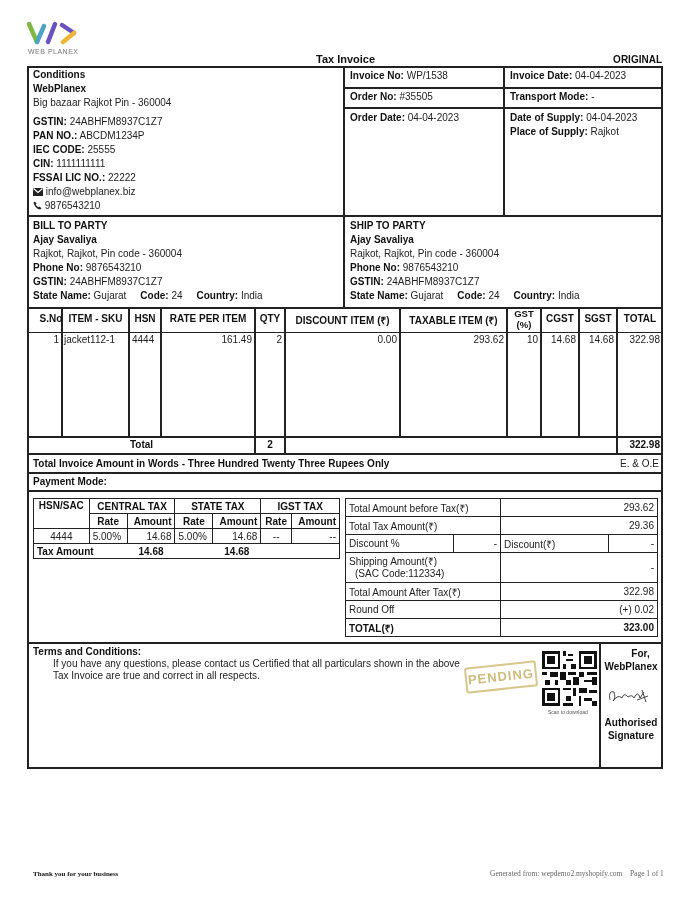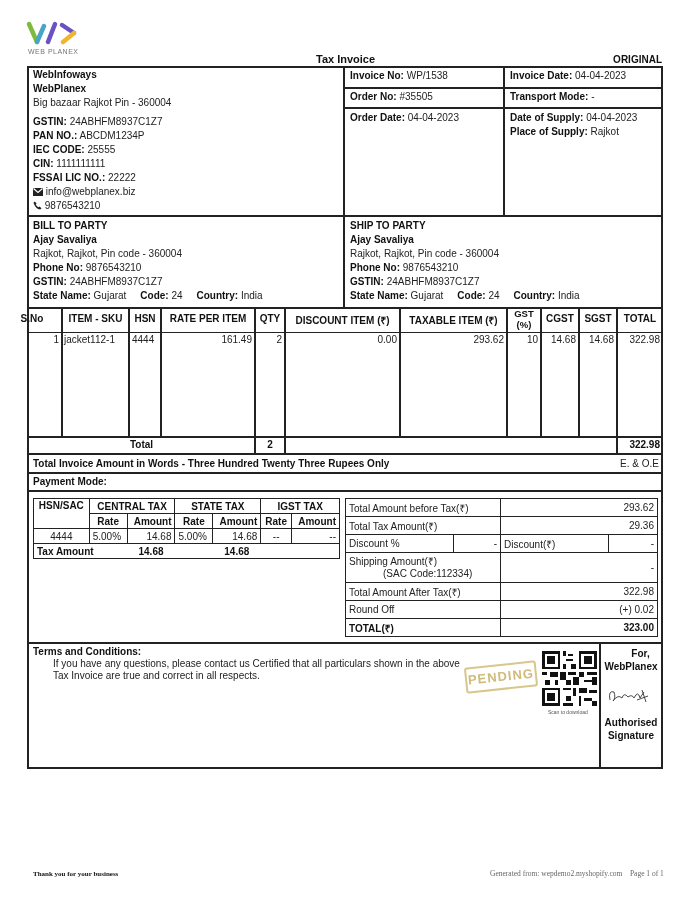--- a/index.html
+++ b/index.html
@@ -84,21 +84,21 @@
 <div class="line-v" style="left:128px; top:307px; height:130px;"></div>
 <div class="line-v" style="left:160px; top:307px; height:130px;"></div>
 <div class="line-v" style="left:254px; top:307px; height:146px;"></div>
 <div class="line-v" style="left:284px; top:307px; height:146px;"></div>
 <div class="line-v" style="left:399px; top:307px; height:130px;"></div>
 <div class="line-v" style="left:506px; top:307px; height:130px;"></div>
 <div class="line-v" style="left:540px; top:307px; height:130px;"></div>
 <div class="line-v" style="left:578px; top:307px; height:130px;"></div>
 <div class="line-v" style="left:616px; top:307px; height:146px;"></div>
 
-<div class="cell b" style="left:33px; top:68px;">WebInfoways</div>
+<div class="cell b" style="left:33px; top:68px;">Conditions</div>
 <div class="cell b" style="left:33px; top:82px;">WebPlanex</div>
 <div class="cell" style="left:33px; top:96px;">Big bazaar Rajkot Pin - 360004</div>
 <div class="cell" style="left:33px; top:115px;"><b>GSTIN:</b> <span>24ABHFM8937C1Z7</span></div>
 <div class="cell" style="left:33px; top:129px;"><b>PAN NO.:</b> <span>ABCDM1234P</span></div>
 <div class="cell" style="left:33px; top:143px;"><b>IEC CODE:</b> <span>25555</span></div>
 <div class="cell" style="left:33px; top:157px;"><b>CIN:</b> <span>1111111111</span></div>
 <div class="cell" style="left:33px; top:171px;"><b>FSSAI LIC NO.:</b> <span>22222</span></div>
 <div class="cell" style="left:33px; top:185px;">
   <span><svg width="10" height="8" viewBox="0 0 10 8" style="vertical-align:-1px">
         <rect x="0" y="0" width="10" height="8" fill="#222"></rect>
@@ -136,21 +136,21 @@
 <div class="cell b" style="left:350px; top:233px;">Ajay Savaliya</div>
 <div class="cell" style="left:350px; top:247px;">Rajkot, Rajkot, Pin code - 360004</div>
 <div class="cell" style="left:350px; top:261px;"><b>Phone No:</b> <span>9876543210</span></div>
 <div class="cell" style="left:350px; top:275px;"><b>GSTIN:</b> <span>24ABHFM8937C1Z7</span></div>
 <div class="cell" style="left:350px; top:289px; white-space:nowrap;">
   <b>State Name:</b> <span>Gujarat</span>
   &nbsp;&nbsp;&nbsp;&nbsp;<b>Code:</b> <span>24</span>
   &nbsp;&nbsp;&nbsp;&nbsp;<b>Country:</b> <span>India</span>
 </div>
 
-<div class="ihead" style="left:12px; top:313px; width:40px;">S.No</div>
+<div class="ihead" style="left:31px; top:313px; width:40px;">S.No</div>
 <div class="ihead" style="left:63px; top:313px; width:65px;">ITEM - SKU</div>
 <div class="ihead" style="left:130px; top:313px; width:30px;">HSN</div>
 <div class="ihead" style="left:162px; top:313px; width:92px;">RATE PER ITEM</div>
 <div class="ihead" style="left:256px; top:313px; width:28px;">QTY</div>
 <div class="ihead" style="left:286px; top:313px; width:113px;">DISCOUNT ITEM (₹)</div>
 <div class="ihead" style="left:401px; top:313px; width:105px;">TAXABLE ITEM (₹)</div>
 <div class="ihead" style="left:508px; top:308px; width:32px; line-height:11px; font-size:9.5px;">GST (%)</div>
 <div class="ihead" style="left:542px; top:313px; width:36px;">CGST</div>
 <div class="ihead" style="left:580px; top:313px; width:36px;">SGST</div>
 <div class="ihead" style="left:618px; top:313px; width:44px;">TOTAL</div>
@@ -227,21 +227,21 @@
         </tr>
     <tr>
       <td style="width:108px">Discount %</td>
       <td class="r" style="width:47px">-</td>
       <td style="width:108px">Discount(₹)</td>
       <td class="r">-</td>
     </tr>
     <tr>
       <td colspan="2" style="height:30px; line-height:12px;">
         <div>Shipping Amount(₹)</div>
-        <div style="padding-left:6px;margin-left:28px;">(SAC Code:112334)</div>
+        <div style="padding-left:6px;">(SAC Code:112334)</div>
       </td>
       <td colspan="2" class="r">-</td>
     </tr>
     <tr>
           <td colspan="2">Total Amount After Tax(₹)</td>
           <td colspan="2" class="r">322.98</td>
         </tr>
     <tr>
           <td colspan="2">Round Off</td>
           <td colspan="2" class="r">(+) 0.02</td>

